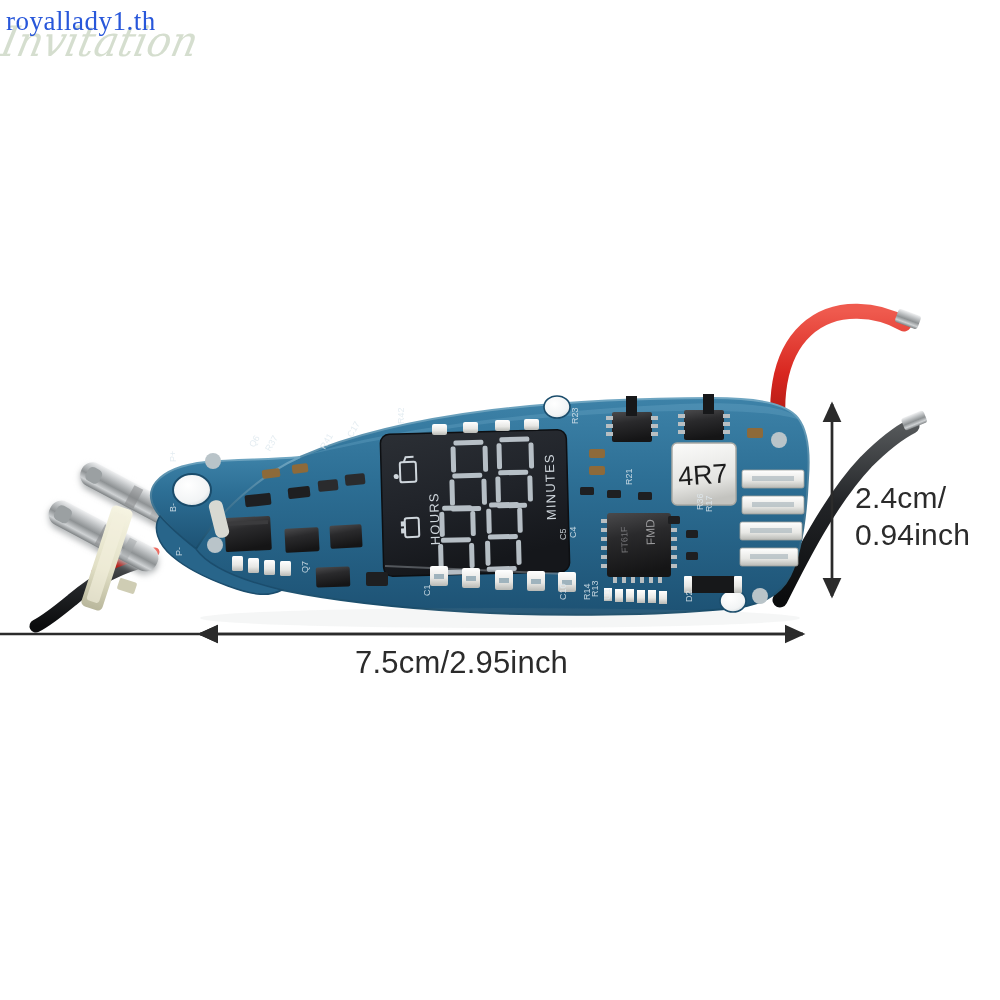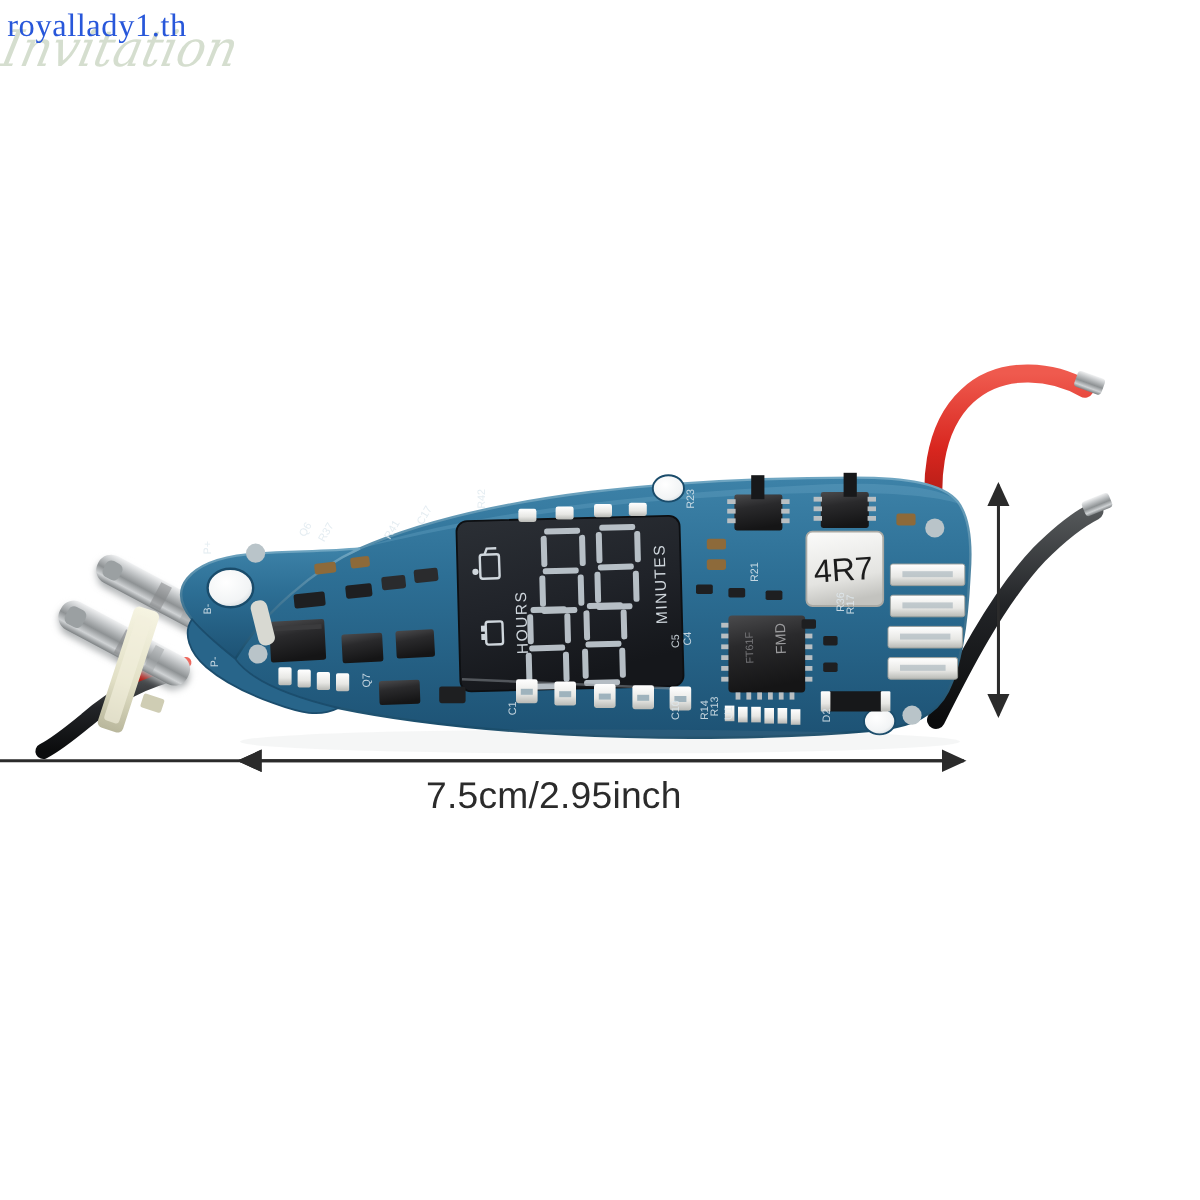--- a/index.html
+++ b/index.html
@@ -428,19 +428,23 @@
     </defs>
     <line x1="200" y1="634" x2="803" y2="634" stroke="#2b2b2b" stroke-width="2.4" marker-start="url(#ah)" marker-end="url(#ah2)" transform="rotate(180 200 634)"></line>
     <line x1="200" y1="634" x2="803" y2="634" stroke="#2b2b2b" stroke-width="2.4" marker-end="url(#ah2)"></line>
     <line x1="803" y1="634" x2="200" y2="634" stroke="#2b2b2b" stroke-width="2.4" marker-end="url(#ah)"></line>
     <line x1="832" y1="404" x2="832" y2="596" stroke="#2b2b2b" stroke-width="2.4" marker-end="url(#ah2)"></line>
     <line x1="832" y1="596" x2="832" y2="404" stroke="#2b2b2b" stroke-width="2.4" marker-end="url(#ah)"></line>
   </svg>
 
   <div class="dim-label" id="dim-h-label">7.5cm/2.95inch</div>
 
+  <div class="dim-label" id="dim-v-label">
+    <div>2.4cm/</div>
+    <div>0.94inch</div>
+  </div>
 
   <div class="wm">
     <div class="wm-script">Invitation</div>
     <div class="wm-top">royallady1.th</div>
   </div>
 
 </div>
 
 </body></html>

